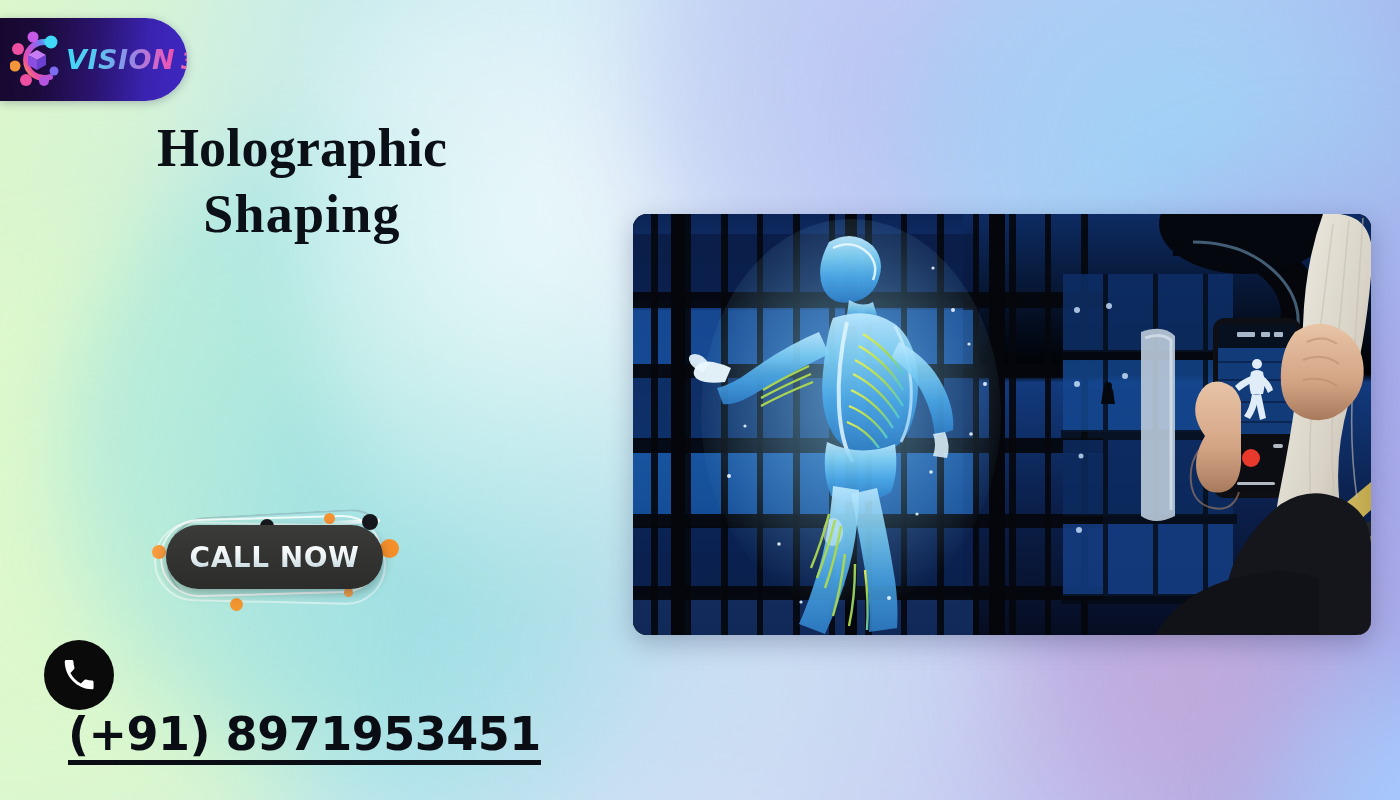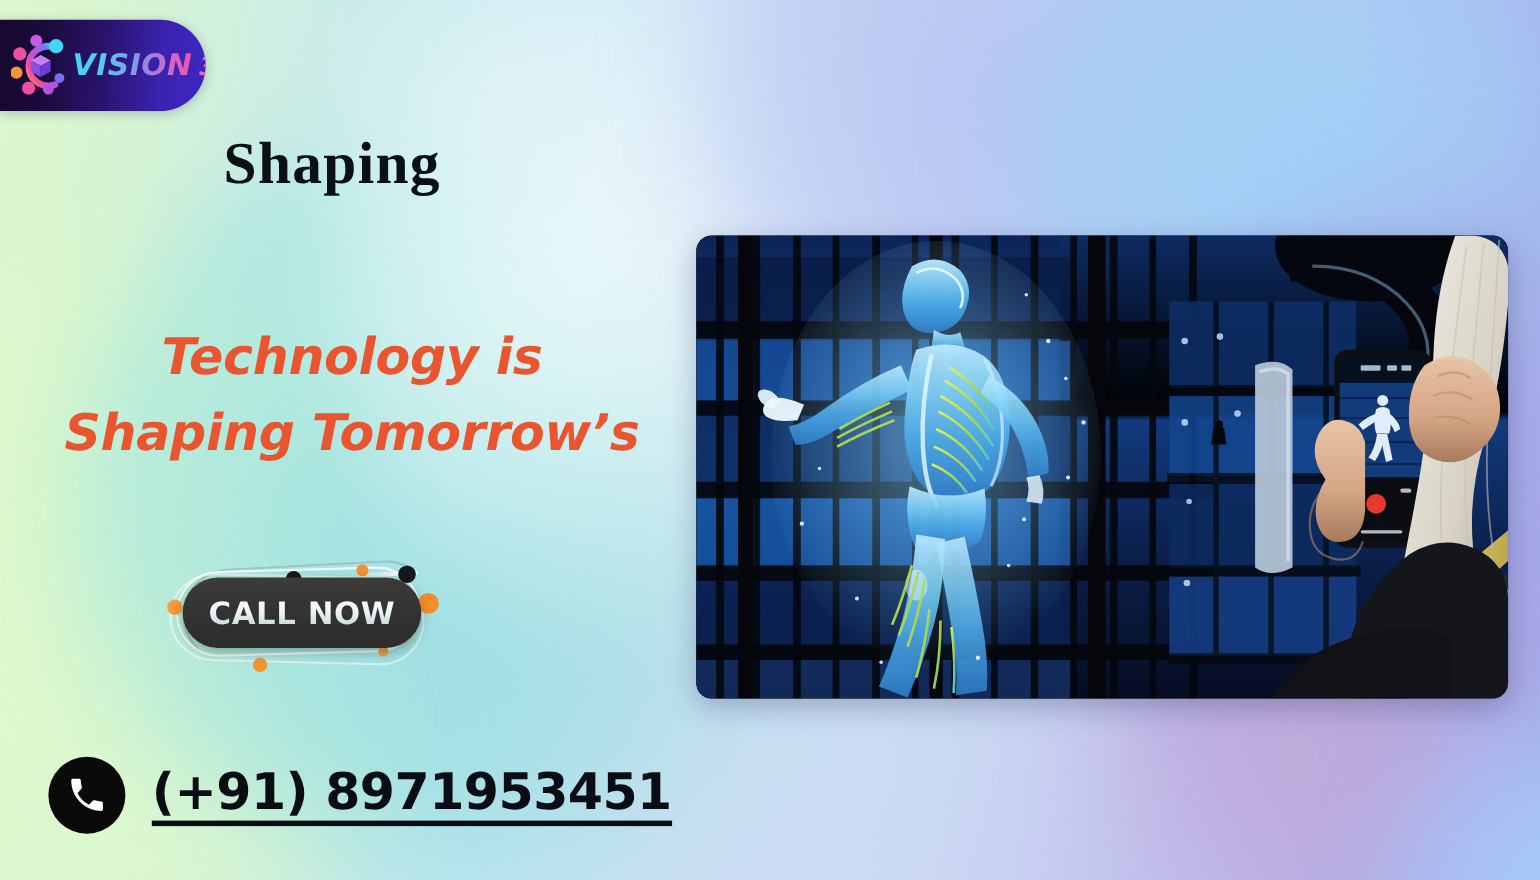--- a/index.html
+++ b/index.html
@@ -242,23 +242,24 @@
     left: 170px; top: 17px;
     width: 58px; height: 4px;
     border-radius: 2px;
     background: linear-gradient(90deg, rgba(255,255,255,0.1) 0%, #ffffff 85%);
     transform: rotate(-3deg);
   }
 
   
   .phone-row {
     position: absolute;
-    left: 44px; top: 688px;
+    left: 44px; top: 640px;
     display: flex;
-    align-items: center;
+    align-items: flex-start;
+    flex-direction: column;
   }
   .phone-badge {
     width: 70px; height: 70px;
     border-radius: 50%;
     background: #0a0a0a;
     display: flex;
     align-items: center;
     justify-content: center;
     flex: 0 0 auto;
   }
@@ -338,27 +339,24 @@
           <polygon points="9,-5 0,0 0,10 9,5" fill="#6b3fd0"></polygon>
         </g>
       </svg>
     </div>
     <div class="logo-text">
       <span class="logo-vision">VISION</span><span class="logo-3d">3D</span>
     </div>
   </div>
 
   <div class="headline">
+    <span class="hl-line hl-line1">Holographic</span>
     <span class="hl-line hl-line2">Shaping</span>
   </div>
 
-  <div class="subhead">
-    <span class="sh-line">Technology is</span>
-    <span class="sh-line">Shaping Tomorrow’s</span>
-  </div>
 
   <div class="cta-wrap">
     <div class="cta-arc"></div>
     <div class="cta-ring2"></div>
     <div class="cta-ring"></div>
     <div class="cta-streak"></div>
     <div class="dot dot-black-a"></div>
     <div class="dot dot-black-b"></div>
     <div class="dot dot-orange-a"></div>
     <div class="dot dot-orange-b"></div>

